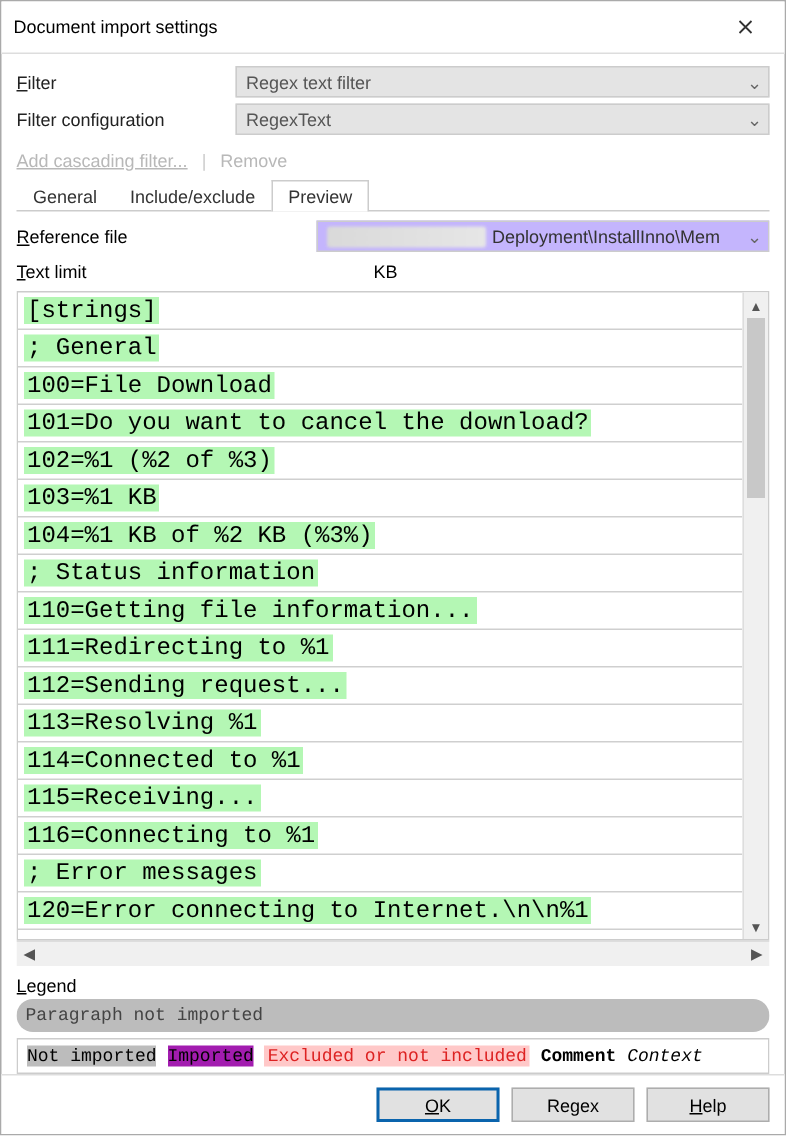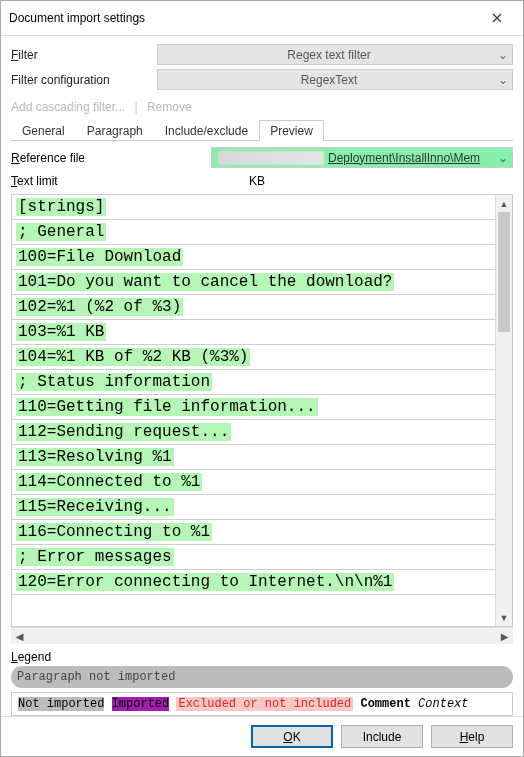--- a/index.html
+++ b/index.html
@@ -57,33 +57,32 @@
   flex: 1;
   height: 21px;
   background: #e4e4e4;
   border: 1px solid #ccc;
   color: #555;
   padding: 2px 18px 2px 6px;
   font-size: 12px;
   position: relative;
   display: flex;
   align-items: center;
-  justify-content: center;
 }
 .dropdown .chev {
   position: absolute;
   right: 4px;
   color: #666;
 }
 
 .link-row {
   margin: 6px 0 6px 0;
   color: #b8b8b8;
 }
-.link-row .add { cursor: pointer; }
+.link-row .add { cursor: pointer; text-decoration: underline; }
 .link-row .sep { margin: 0 6px; color: #ccc; }
 .link-row .remove { cursor: pointer; }
 
 .tabs {
   display: flex;
   align-items: flex-end;
   border-bottom: 1px solid #ccc;
 }
 .tab {
   padding: 3px 10px;
@@ -110,28 +109,27 @@
 .ref-row, .limit-row {
   display: flex;
   align-items: center;
   margin-bottom: 6px;
 }
 .ref-label { width: 200px; }
 .ref-label .ul { text-decoration: underline; }
 .ref-input {
   flex: 1;
   height: 21px;
-  background: #86efac;
+  background: #c4b5fd;
   border: 1px solid #ccc;
   display: flex;
   align-items: center;
   padding: 0 18px 0 6px;
   position: relative;
   color: #333;
-  text-decoration: underline;
 }
 .ref-input .chev { position: absolute; right: 4px; color: #666; }
 .ref-left-blur {
   width: 106px; height: 14px;
   background: linear-gradient(90deg,#d9d9d9,#e6e6e6);
   border-radius: 2px;
   margin-right: 4px;
   filter: blur(1px);
 }
 
@@ -301,21 +299,20 @@
     </div>
 
     <div class="link-row">
       <span class="add">Add cascading filter...</span>
       <span class="sep">|</span>
       <span class="remove">Remove</span>
     </div>
 
     <div class="tabs">
       <div class="tab">General</div>
-      <div class="tab">Paragraph</div>
       <div class="tab">Include/exclude</div>
       <div class="tab active">Preview</div>
     </div>
 
     <div class="tabpane">
 
       <div class="ref-row">
         <div class="ref-label"><span class="ul">R</span><span>eference file</span></div>
         <div class="ref-input">
           <div class="ref-left-blur"></div>
@@ -335,20 +332,21 @@
         <div class="preview-lines" id="preview-lines">
             <div class="line"><span class="hl">[strings]</span></div>
             <div class="line"><span class="hl">; General</span></div>
             <div class="line"><span class="hl">100=File Download</span></div>
             <div class="line"><span class="hl">101=Do you want to cancel the download?</span></div>
             <div class="line"><span class="hl">102=%1 (%2 of %3)</span></div>
             <div class="line"><span class="hl">103=%1 KB</span></div>
             <div class="line"><span class="hl">104=%1 KB of %2 KB (%3%)</span></div>
             <div class="line"><span class="hl">; Status information</span></div>
             <div class="line"><span class="hl">110=Getting file information...</span></div>
+            <div class="line"><span class="hl">111=Redirecting to %1</span></div>
             <div class="line"><span class="hl">112=Sending request...</span></div>
             <div class="line"><span class="hl">113=Resolving %1</span></div>
             <div class="line"><span class="hl">114=Connected to %1</span></div>
             <div class="line"><span class="hl">115=Receiving...</span></div>
             <div class="line"><span class="hl">116=Connecting to %1</span></div>
             <div class="line"><span class="hl">; Error messages</span></div>
             <div class="line"><span class="hl">120=Error connecting to Internet.\n\n%1</span></div>
           </div>
         <div class="vscroll">
           <div class="btn">▲</div>
@@ -375,20 +373,20 @@
       </div>
 
     </div>
   </div>
 
   <div class="button-bar">
     <div class="btnw primary">
         <span class="ul">O</span>
         <span>K</span>
       </div>
-    <div class="btnw">Include</div>
+    <div class="btnw">Regex</div>
     <div class="btnw">
         <span class="ul">H</span>
         <span>elp</span>
       </div>
   </div>
 
 </div>
 
 </body></html>

